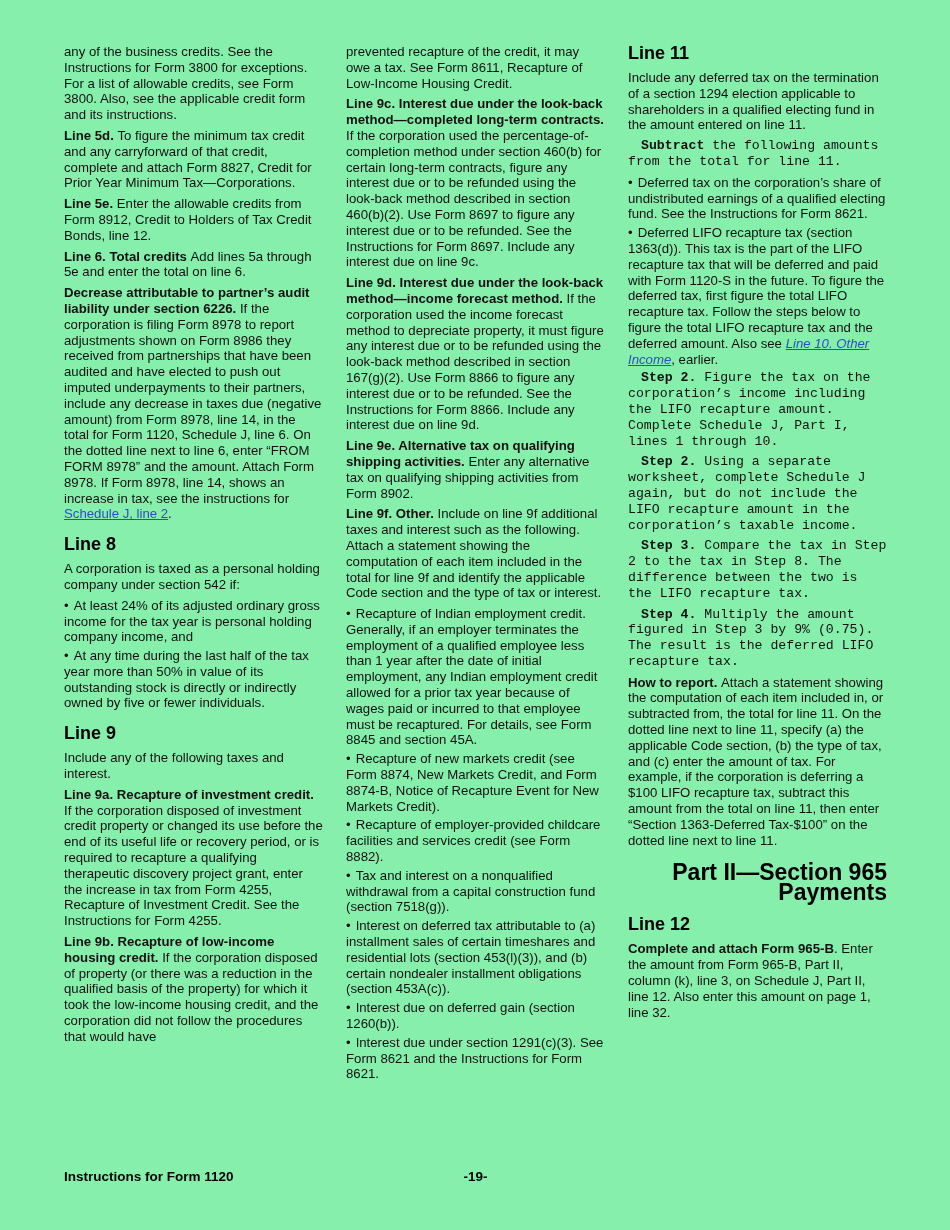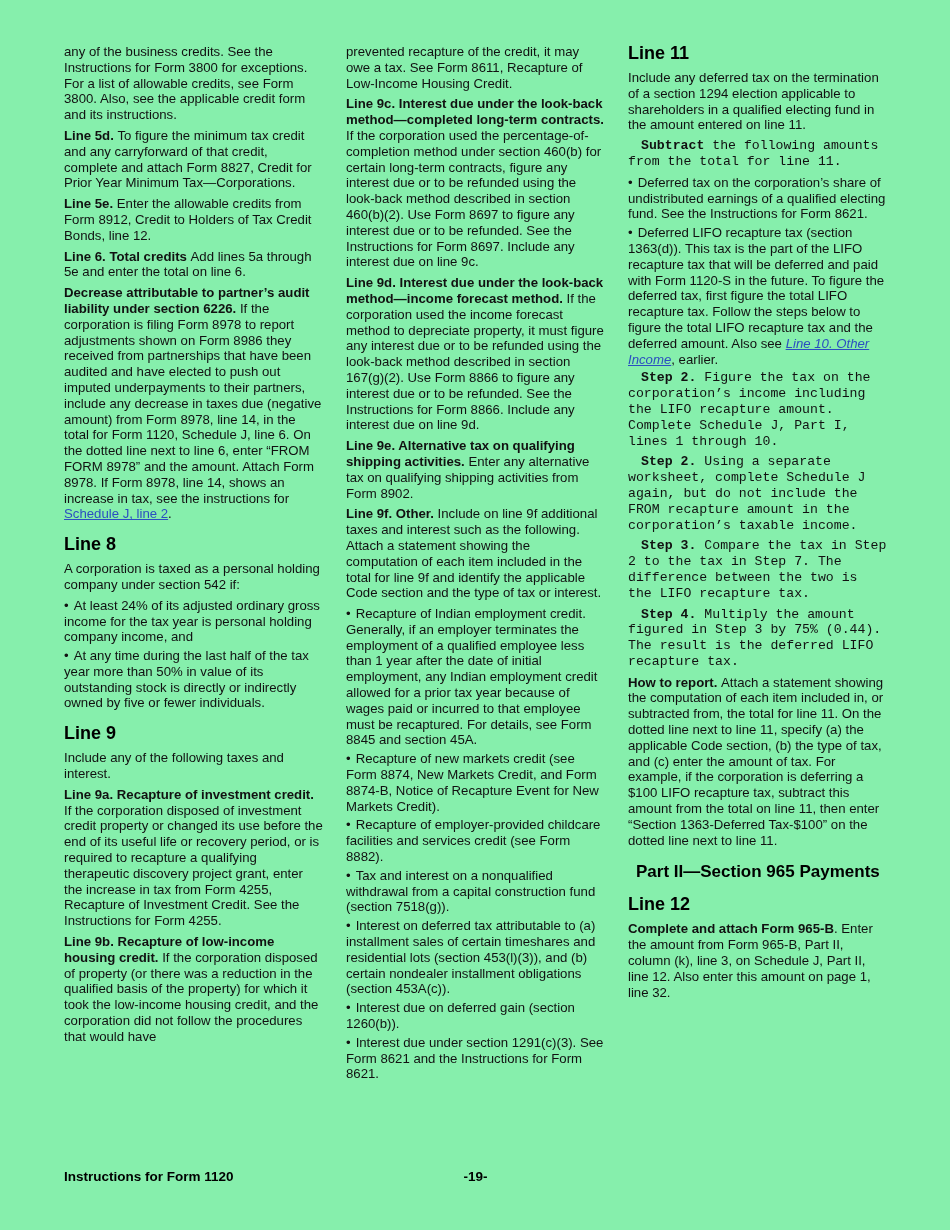--- a/index.html
+++ b/index.html
@@ -22,21 +22,21 @@
     font-size: 13.2px;
     line-height: 15.8px;
     margin: 0 0 5px 0;
     text-align: left;
   }
   .col p.bullet { margin-bottom: 3px; }
   .col p.indent { text-indent: 13px; font-family: Liberation Mono, monospace; }
   .col .marker { margin-right: 5px; }
   .b, .col h1, .col h2 { font-weight: bold; }
   .col h2 { font-size: 18px; line-height: 19px; margin: 13px 0 7px 0; color: #000; }
-  .col h1 { font-size: 17px; line-height: 20px; margin: 14px 0 5px 8px; color: #000; }
+  .col h1 { font-size: 23px; line-height: 20px; margin: 14px 0 5px 0; color: #000; text-align: right; }
   .col > :first-child { margin-top: 0; }
   a.doclink { color: var(--link-color, #2b4fc0); text-decoration: underline; cursor: pointer; }
   a.doclink.it { font-style: italic; }
   .footer {
     position: absolute;
     left: 64px; right: 63px; top: 1169px;
     font-size: 13.5px; font-weight: bold; color: #000;
   }
   .footer .center-text {
     position: absolute; left: 0; right: 0;
@@ -78,23 +78,23 @@
         <p class="bullet"><span class="marker">•</span><span>Interest due on deferred gain (section 1260(b)).</span></p>
         <p class="bullet"><span class="marker">•</span><span>Interest due under section 1291(c)(3). See Form 8621 and the Instructions for Form 8621.</span></p>
       </div>
       <div class="col">
         <h2>Line 11</h2>
         <p><span>Include any deferred tax on the termination of a section 1294 election applicable to shareholders in a qualified electing fund in the amount entered on line 11.</span></p>
         <p class="indent"><span class="b">Subtract </span><span>the following amounts from the total for line 11.</span></p>
         <p class="bullet"><span class="marker">•</span><span>Deferred tax on the corporation’s share of undistributed earnings of a qualified electing fund. See the Instructions for Form 8621.</span></p>
         <p class="bullet"><span class="marker">•</span><span>Deferred LIFO recapture tax (section 1363(d)). This tax is the part of the LIFO recapture tax that will be deferred and paid with Form 1120-S in the future. To figure the deferred tax, first figure the total LIFO recapture tax. Follow the steps below to figure the total LIFO recapture tax and the deferred amount. Also see </span><a href="#" class="doclink it">Line 10. Other Income</a><span>, earlier.</span></p>
         <p class="indent"><span class="b">Step 2. </span><span>Figure the tax on the corporation’s income including the LIFO recapture amount. Complete Schedule J, Part I, lines 1 through 10.</span></p>
-        <p class="indent"><span class="b">Step 2. </span><span>Using a separate worksheet, complete Schedule J again, but do not include the FROM recapture amount in the corporation’s taxable income.</span></p>
-        <p class="indent"><span class="b">Step 3. </span><span>Compare the tax in Step 2 to the tax in Step 7. The difference between the two is the LIFO recapture tax.</span></p>
-        <p class="indent"><span class="b">Step 4. </span><span>Multiply the amount figured in Step 3 by 75% (0.44). The result is the deferred LIFO recapture tax.</span></p>
+        <p class="indent"><span class="b">Step 2. </span><span>Using a separate worksheet, complete Schedule J again, but do not include the LIFO recapture amount in the corporation’s taxable income.</span></p>
+        <p class="indent"><span class="b">Step 3. </span><span>Compare the tax in Step 2 to the tax in Step 8. The difference between the two is the LIFO recapture tax.</span></p>
+        <p class="indent"><span class="b">Step 4. </span><span>Multiply the amount figured in Step 3 by 9% (0.75). The result is the deferred LIFO recapture tax.</span></p>
         <p><span class="b">How to report. </span><span>Attach a statement showing the computation of each item included in, or subtracted from, the total for line 11. On the dotted line next to line 11, specify (a) the applicable Code section, (b) the type of tax, and (c) enter the amount of tax. For example, if the corporation is deferring a $100 LIFO recapture tax, subtract this amount from the total on line 11, then enter “Section 1363-Deferred Tax-$100” on the dotted line next to line 11.</span></p>
         <h1>Part II—Section 965 Payments</h1>
         <h2>Line 12</h2>
         <p><span class="b">Complete and attach Form 965-B</span><span>. Enter the amount from Form 965-B, Part II, column (k), line 3, on Schedule J, Part II, line 12. Also enter this amount on page 1, line 32.</span></p>
       </div>
     </div>
   <div class="footer">
     <span class="center-text">-19-</span>
     <span class="left-text">Instructions for Form 1120</span>
   </div>

